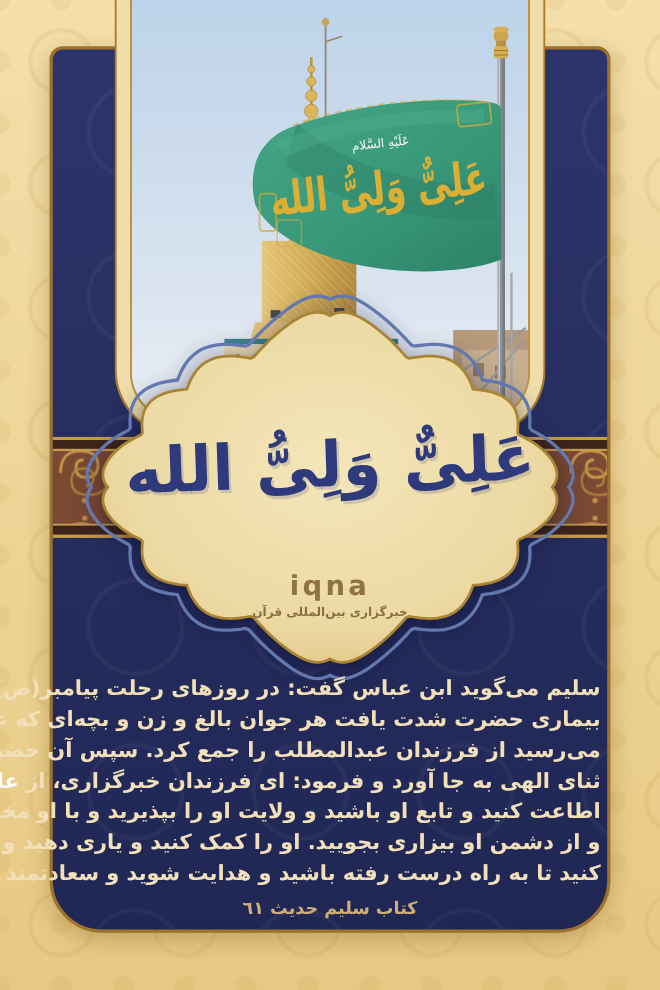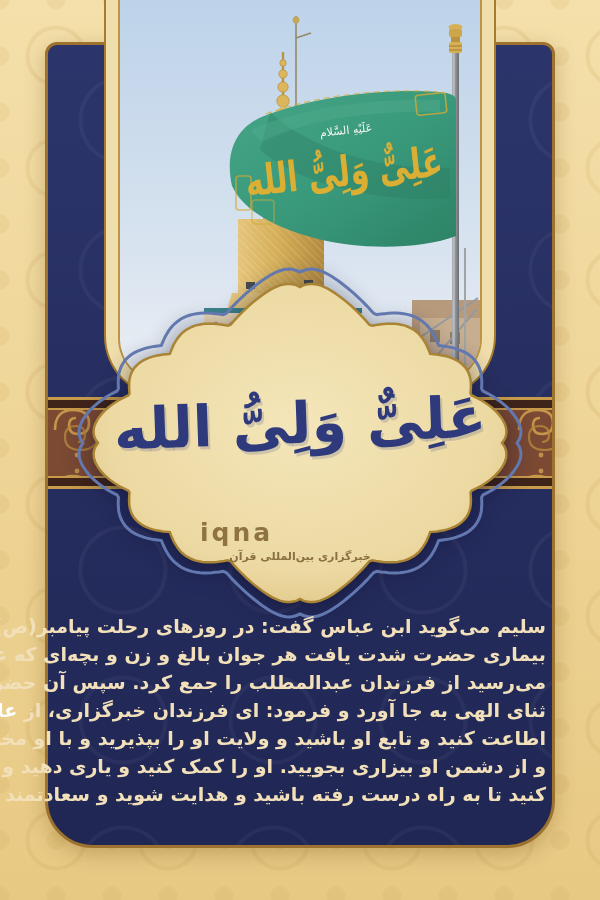--- a/index.html
+++ b/index.html
@@ -26,21 +26,21 @@
     border-radius:0 0 62px 62px;z-index:3;}
   .photo{position:absolute;left:12px;right:12px;top:0;bottom:12px;box-sizing:border-box;
     border:2px solid #bd943f;border-top:none;border-radius:0 0 46px 46px;overflow:hidden;background:#cfe0f2;}
   .photo svg{display:block;width:100%;height:100%;}
   .medallion{position:absolute;left:60px;top:258px;z-index:4;pointer-events:none;
     filter:drop-shadow(0 5px 8px rgba(10,12,40,.45));}
   .callig{position:absolute;left:100px;top:356px;width:400px;height:134px;z-index:5;
     display:flex;align-items:center;justify-content:center;
     font-size:57px;font-weight:bold;color:#2e3a7c;transform:rotate(-2deg);
     text-shadow:2px 3px 0 rgba(46,58,124,.18);white-space:nowrap;}
-  .iqna{position:absolute;left:200px;top:518px;width:200px;z-index:5;text-align:left;
+  .iqna{position:absolute;left:200px;top:518px;width:200px;z-index:5;text-align:center;
     font-size:25px;font-weight:bold;letter-spacing:3px;color:#8f7340;}
   .iqna-sub{position:absolute;left:180px;top:550px;width:240px;z-index:5;text-align:center;
     font-size:11px;font-weight:bold;color:#8a7040;}
   .quote{position:absolute;left:54px;top:612px;width:492px;z-index:5;
     font-weight:bold;font-size:19px;color:#f2e0ba;}
   .qline{height:28px;line-height:28px;text-align:justify;text-align-last:justify;white-space:nowrap;}
   .qline.center{text-align:center;text-align-last:center;}
   .hl{color:#ffffff;}
   .source{position:absolute;left:100px;top:816px;width:400px;z-index:5;text-align:center;
     font-size:16px;font-weight:bold;color:#cfae77;}
@@ -198,14 +198,15 @@
   <div class="quote" dir="rtl">
     <div class="qline">سلیم می‌گوید ابن عباس گفت: در روزهای رحلت پیامبر(ص)، وقتی</div>
     <div class="qline">بیماری حضرت شدت یافت هر جوان بالغ و زن و بچه‌ای که عقلشان</div>
     <div class="qline">می‌رسید از فرزندان عبدالمطلب را جمع کرد. سپس آن حضرت حمد و</div>
     <div class="qline"><span>ثنای الهی به جا آورد و فرمود: ای فرزندان خبرگزاری، از</span> <span class="hl">علی(ع)</span></div>
     <div class="qline">اطاعت کنید و تابع او باشید و ولایت او را بپذیرید و با او مخالفت نکنید</div>
     <div class="qline">و از دشمن او بیزاری بجویید. او را کمک کنید و یاری دهید و به او اقتدا</div>
     <div class="qline center">کنید تا به راه درست رفته باشید و هدایت شوید و سعادتمند گردید.</div>
   </div>
 
+  <div class="source" dir="rtl">کتاب سلیم حدیث ٦١</div>
 
 </div>
 
 </body></html>

